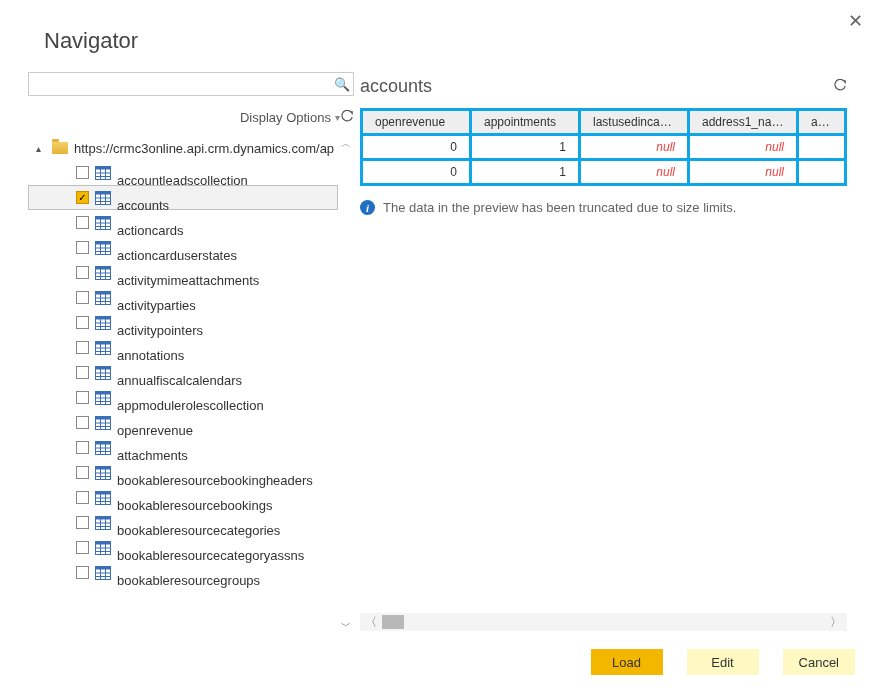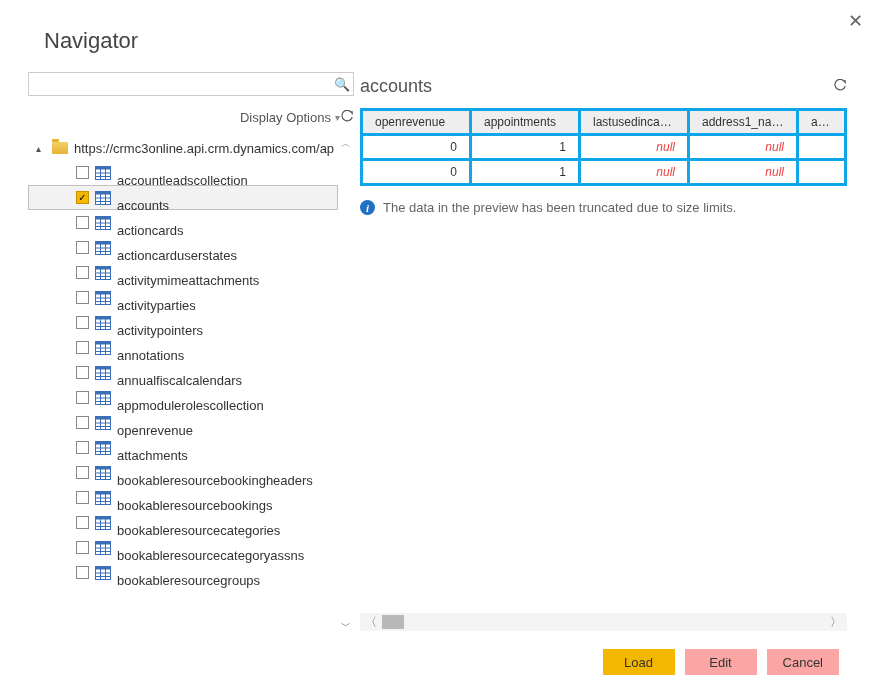--- a/index.html
+++ b/index.html
@@ -154,28 +154,28 @@
     color:#666; font-size:12px; cursor:pointer;
   }
   .hs-track { flex:1; height:18px; position:relative; }
   .hs-thumb {
     position:absolute; left:0; top:2px; height:14px; width:22px;
     background:#b8b8b8;
   }
 
   
   .footer {
-    position:absolute; right:36px; bottom:22px;
-    display:flex; gap:10px;
+    position:absolute; right:20px; bottom:22px;
+    display:flex; gap:24px;
   }
   .btn {
     min-width:72px; height:26px; padding:0 16px;
     border:none; cursor:pointer;
     font-size:13px; color:#333;
-    background:#fca5a5;
+    background:#fef9c3;
   }
   .btn.primary { background:#f3b700; }
 </style>
 </head>
 <body>
 
 <div class="window">
   <div class="close-x">✕</div>
   <div class="title">Navigator</div>
 

